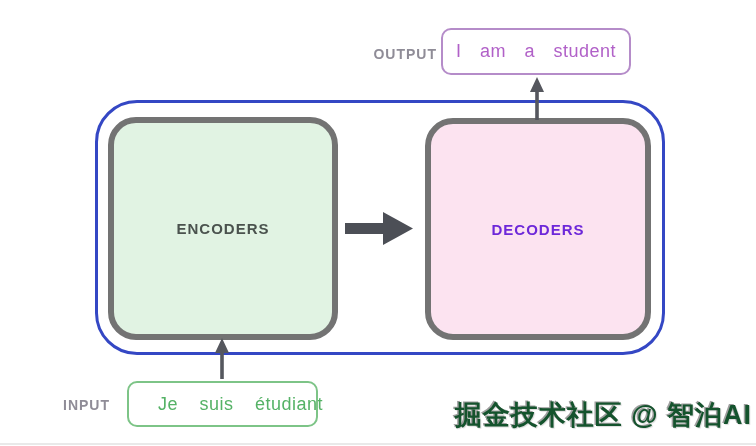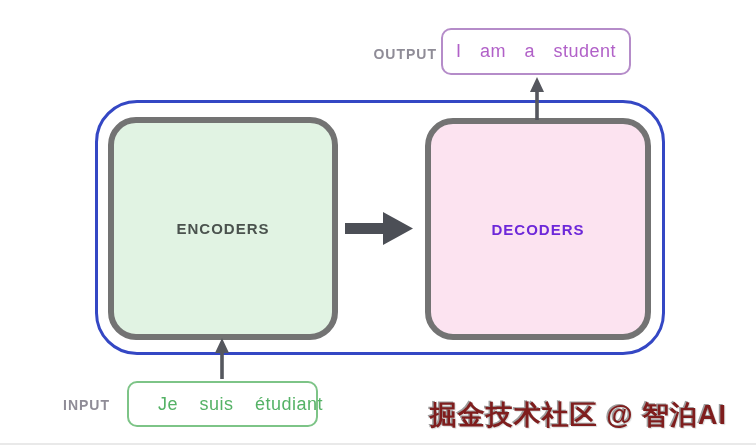--- a/index.html
+++ b/index.html
@@ -74,24 +74,24 @@
     left: 425px; top: 118px; width: 226px; height: 222px;
     background: #fce3f0;
     color: #6d28d9;
   }
 
   .arrows-layer { position: absolute; left: 0; top: 0; width: 756px; height: 446px; pointer-events: none; }
 
   
   .watermark {
     position: absolute;
-    right: 29px; top: 397px;
+    right: 4px; top: 397px;
     font-size: 27px;
     font-weight: 700;
-    color: #7f1d1d;
+    color: #14532d;
     text-shadow: -1.5px -1.5px 0 #9e9e9e, 1px 1px 1px #dcdcdc;
     letter-spacing: 1px;
     white-space: nowrap;
   }
 
   .bottom-rule {
     position: absolute;
     left: 0; right: 0; bottom: 1px; height: 2px;
     background: #e9e9e9;
   }

